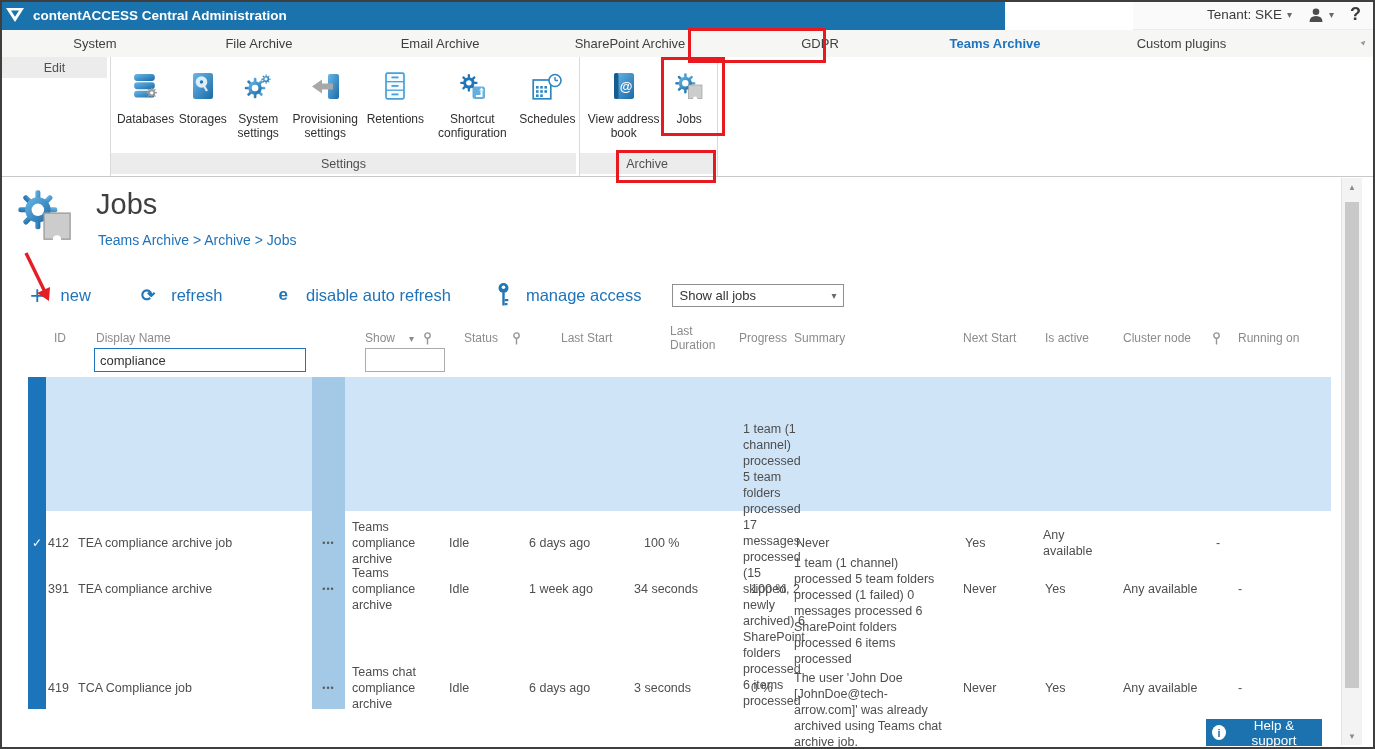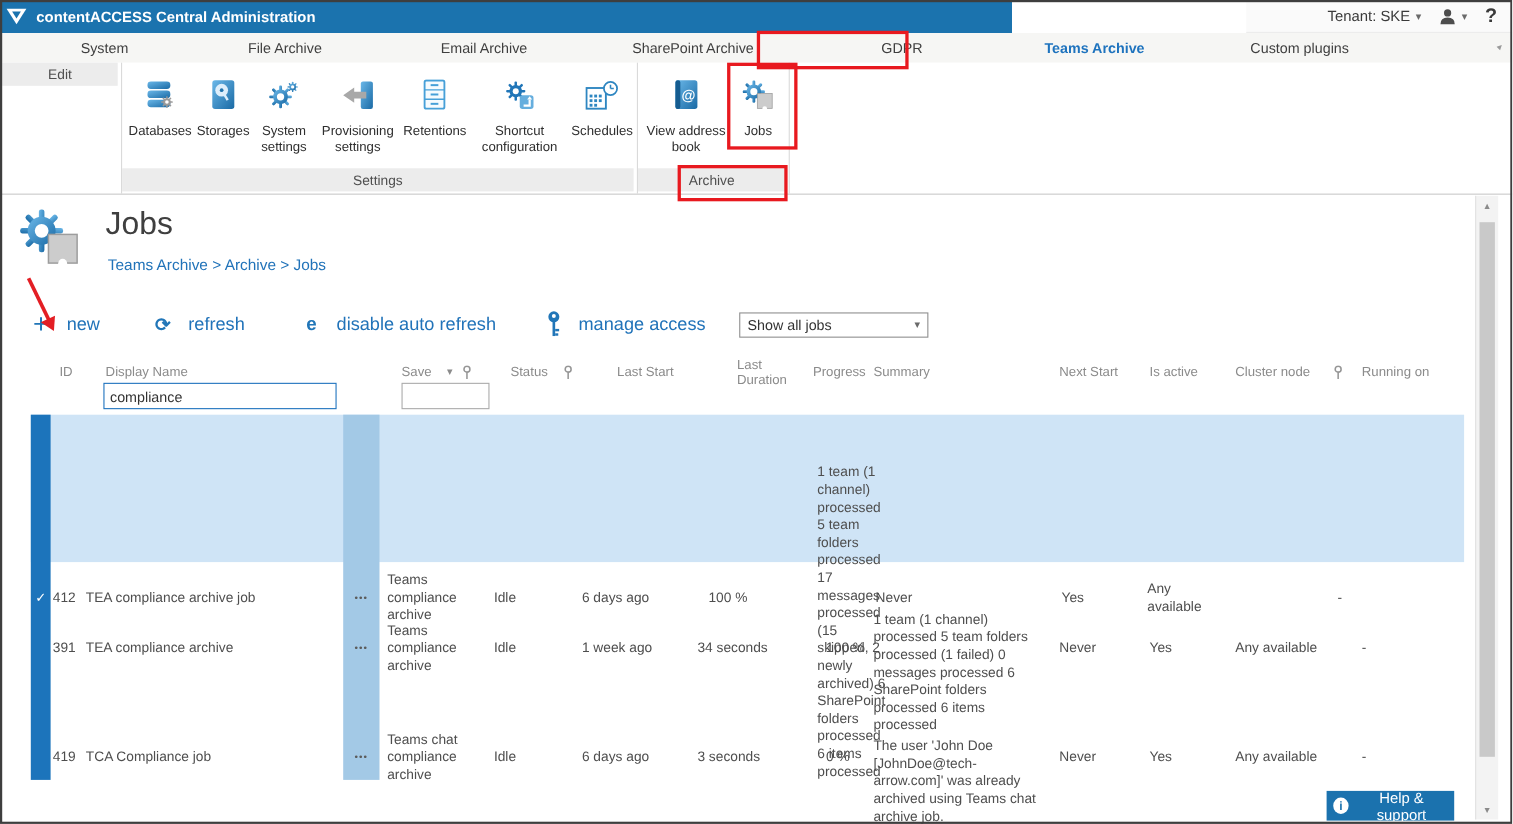--- a/index.html
+++ b/index.html
@@ -1,20 +1,20 @@
 <!DOCTYPE html>
 <html><head>
 <meta charset="utf-8">
 <style>
   html,body{margin:0;padding:0;background:#fff;}
   .page{position:relative;width:1375px;height:749px;font-family:"Liberation Sans",sans-serif;background:#fff;overflow:hidden;}
   .frame{position:absolute;inset:0;border:2px solid #3e3e3e;pointer-events:none;z-index:70;}
 
   
-  .topbar{position:absolute;left:0;top:0;width:920px;height:30px;background:#1b73ae;display:flex;align-items:center;}
+  .topbar{position:absolute;left:0;top:0;width:1005px;height:30px;background:#1b73ae;display:flex;align-items:center;}
   .logo{margin-left:5px;}
   .apptitle{color:#fff;font-weight:bold;font-size:13.5px;margin-left:8px;}
   .topbar-right{position:absolute;left:1133px;top:0;width:242px;height:30px;background:#fafafa;display:flex;align-items:center;justify-content:flex-end;padding-right:14px;box-sizing:border-box;border-bottom:1px solid #ececec;}
   .tenant{display:flex;align-items:center;font-size:13.5px;color:#3a3a3a;cursor:pointer;}
   .caret{font-size:10px;color:#6a6a6a;margin-left:5px;}
   .userbtn{display:flex;align-items:center;margin-left:16px;cursor:pointer;}
   .helpq{font-size:18px;font-weight:bold;color:#3a3a3a;margin-left:16px;cursor:pointer;}
 
   
   .tabbar{position:absolute;left:0;top:30px;width:100%;height:27px;background:#f6f6f4;display:flex;align-items:stretch;}
@@ -344,21 +344,21 @@
     </div>
 
     <div class="table">
 
       <div class="trow thead">
         <div class="th"></div>
         <div class="th h-id">ID</div>
         <div class="th h-name">Display Name</div>
         <div class="th"></div>
         <div class="th h-type">
-          <span>Save</span>
+          <span>Show</span>
           <span class="sortcaret">▾</span>
           <svg class="pin" width="9" height="13" viewBox="0 0 9 13">
             <circle cx="4.5" cy="3.6" r="2.7" fill="none" stroke="#969696" stroke-width="1.4"></circle>
               <line x1="4.5" y1="6.5" x2="4.5" y2="12.5" stroke="#969696" stroke-width="1.4"></line>
           </svg>
         </div>
         <div class="th h-status">
           <span>Status</span>
           <svg class="pin" width="9" height="13" viewBox="0 0 9 13">
             <circle cx="4.5" cy="3.6" r="2.7" fill="none" stroke="#969696" stroke-width="1.4"></circle>

